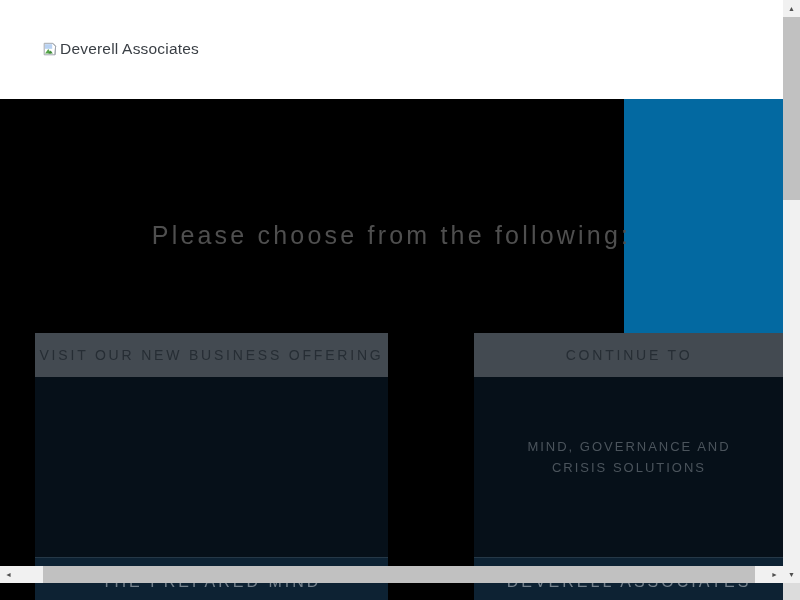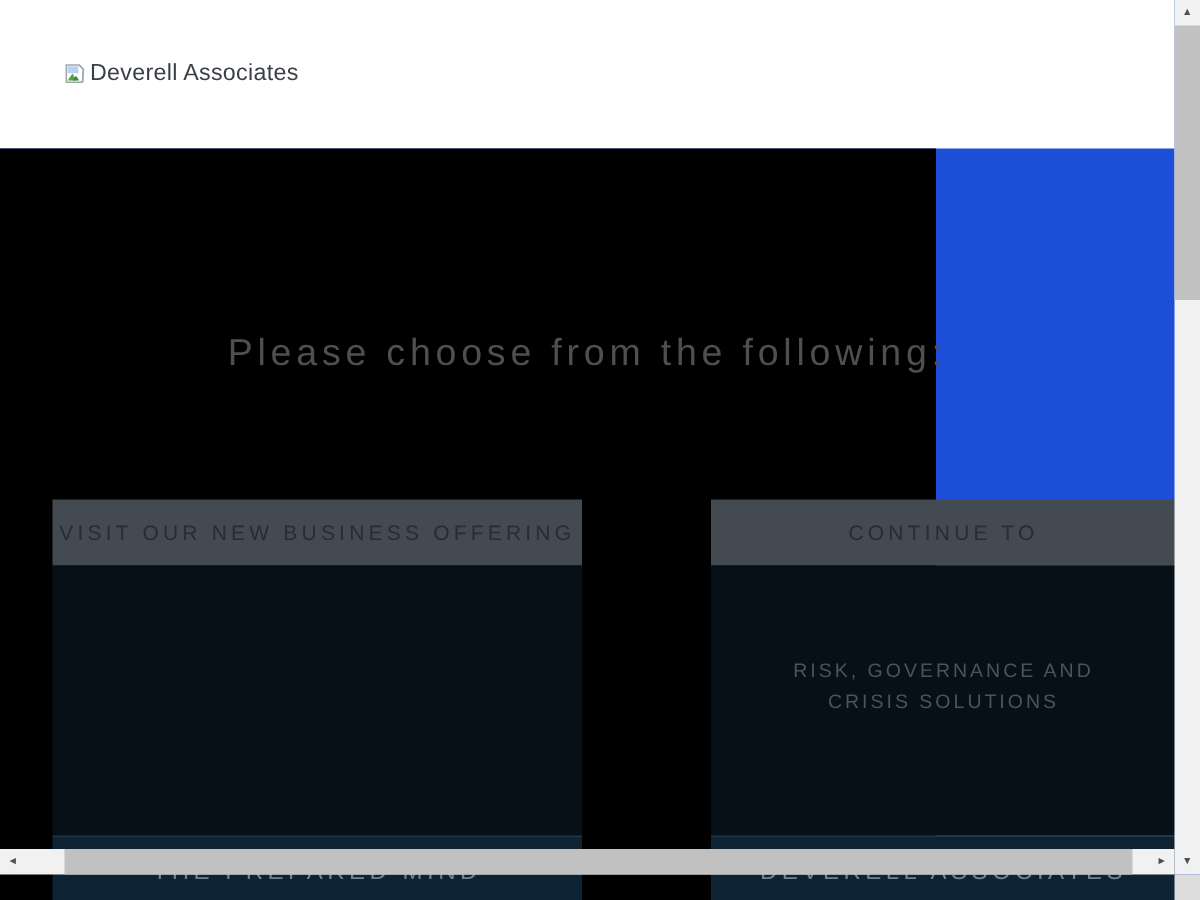--- a/index.html
+++ b/index.html
@@ -1,18 +1,18 @@
 <!DOCTYPE html>
 <html><head>
 <meta charset="utf-8">
 <style>
   html,body{margin:0;padding:0;background:#222;}
   .screen{
     position:relative;width:800px;height:600px;overflow:hidden;
-    background:#1d4ed8;
+    background:#0369a1;
     font-family:"Liberation Sans", sans-serif;
     -webkit-font-smoothing:antialiased;
   }
   
   .site-header{
     position:absolute;left:0;top:0;width:783px;height:99px;background:#ffffff;
   }
   .logo-link{
     position:absolute;left:43px;top:40px;display:flex;align-items:center;
     text-decoration:none;cursor:pointer;
@@ -111,21 +111,21 @@
       <div class="card-footer">
         <span class="card-footer-title">THE PREPARED MIND</span>
       </div>
     </a>
 
     <a class="card card-right">
       <div class="card-header-bar">
         <span class="card-header-label">CONTINUE TO</span>
       </div>
       <div class="card-body">
-        <span class="card-body-text">RISK, GOVERNANCE AND CRISIS SOLUTIONS</span>
+        <span class="card-body-text">MIND, GOVERNANCE AND CRISIS SOLUTIONS</span>
       </div>
       <div class="card-footer">
         <span class="card-footer-title">DEVERELL ASSOCIATES</span>
       </div>
     </a>
   </main>
 
   <div class="v-scrollbar">
     <div class="scroll-btn btn-up">
       <span>▲</span>

